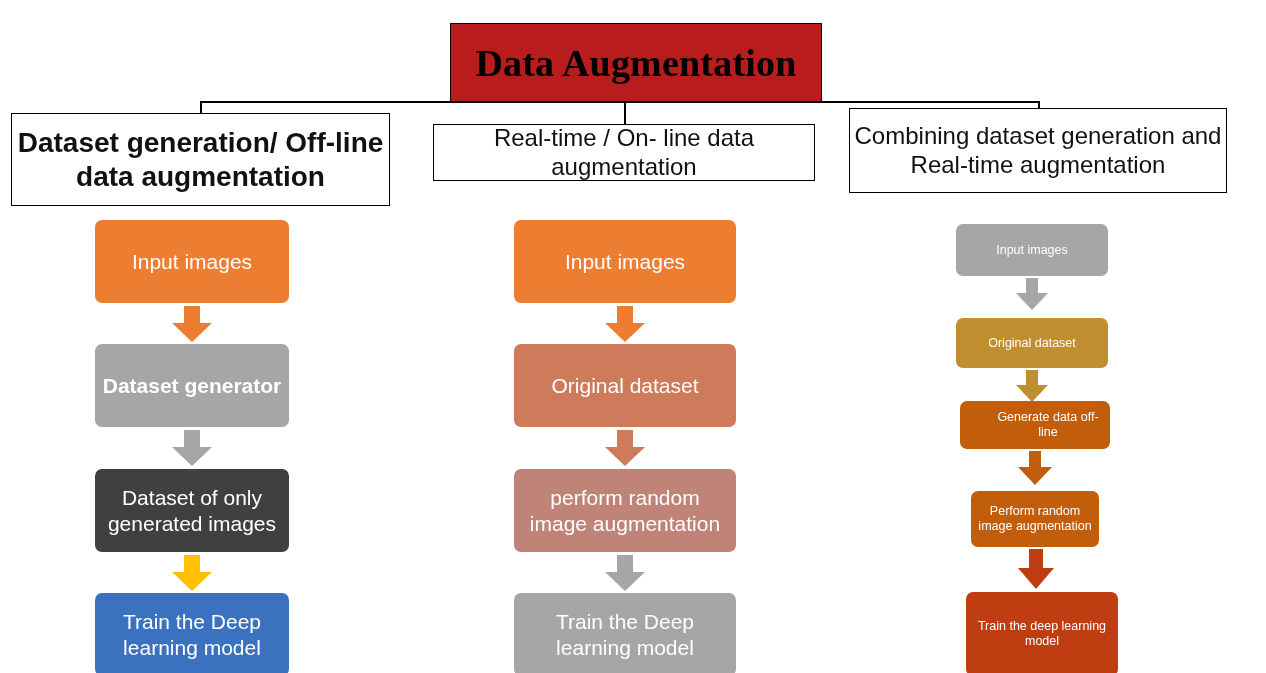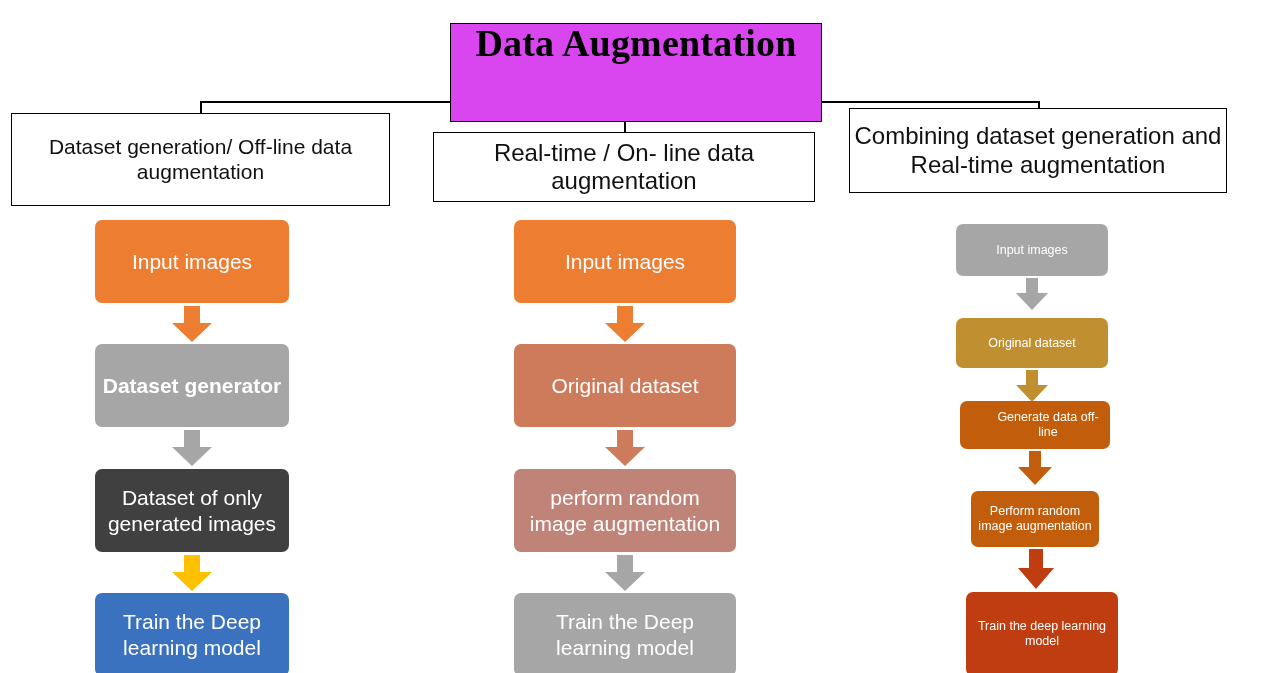--- a/index.html
+++ b/index.html
@@ -7,24 +7,24 @@
     width: 1266px; height: 673px;
     background: #ffffff;
     font-family: "Liberation Sans", sans-serif;
     overflow: hidden;
   }
   #stage { position: relative; width: 1266px; height: 673px; }
 
   
   .title-box {
     position: absolute;
-    left: 450px; top: 23px; width: 372px; height: 99px;
+    left: 450px; top: 23px; width: 372px; height: 79px;
     border: 1.6px solid #000;
-    background: #d946ef;
-    display: flex; justify-content: center;
+    background: #b91c1c;
+    display: flex; align-items: center; justify-content: center;
     z-index: 5;
   }
   .title-box .txt {
     font-family: "Liberation Serif", serif;
     font-weight: bold;
     font-size: 38px;
     color: #000;
     letter-spacing: 0.2px;
     line-height: 1;
   }
@@ -41,22 +41,22 @@
     position: absolute;
     border: 1.8px solid #000;
     background: #fff;
     display: flex; align-items: center; justify-content: center;
     text-align: center;
     color: #111;
     z-index: 4;
   }
   .hdr .txt { line-height: 1.18; display: block; }
   #hdr-1 { left: 11px;  top: 113px; width: 379px; height: 93px; }
-  #hdr-1 .txt { font-size: 21px; }
-  #hdr-2 { left: 433px; top: 132px; width: 382px; height: 70px; justify-content: flex-end; }
+  #hdr-1 .txt { font-size: 28px; font-weight: bold; }
+  #hdr-2 { left: 433px; top: 124px; width: 382px; height: 57px; justify-content: flex-end; }
   #hdr-2 .txt { font-size: 24px; }
   #hdr-3 { left: 849px; top: 108px; width: 378px; height: 85px; align-items: center; }
   #hdr-3 .txt { font-size: 24px; }
 
   
   .node {
     position: absolute;
     border-radius: 7px;
     display: flex; align-items: center; justify-content: center;
     text-align: center;

